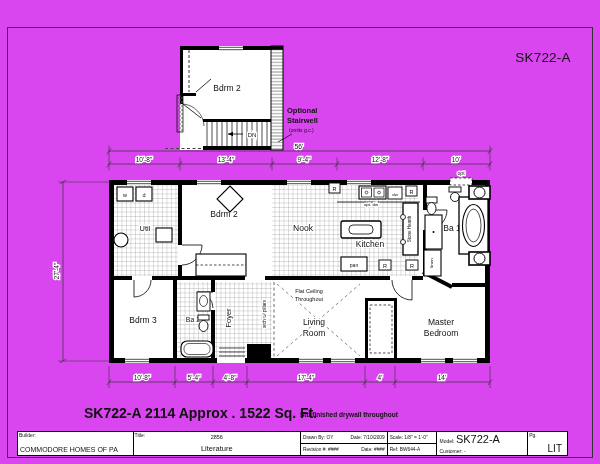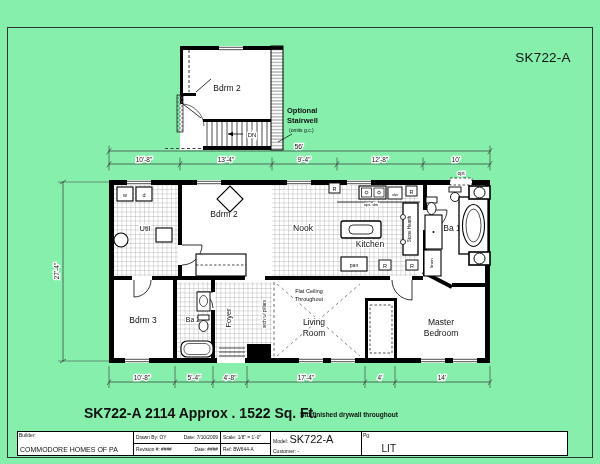--- a/index.html
+++ b/index.html
@@ -1,16 +1,16 @@
 <!DOCTYPE html>
 <html><head>
 <meta charset="utf-8">
 <style>
   html,body{margin:0;padding:0;background:#fff;}
-  #sheet{position:relative;width:600px;height:464px;background:#86efac;overflow:hidden;
+  #sheet{position:relative;width:600px;height:464px;background:#d946ef;overflow:hidden;
          font-family:"Liberation Sans","DejaVu Sans",sans-serif;color:#111;}
   #frame{position:absolute;left:7px;top:27px;width:584px;height:429px;border:1px solid #333;}
   svg{position:absolute;left:0;top:0;}
   svg text{fill:#111;font-family:"Liberation Sans","DejaVu Sans",sans-serif;}
   .halo{paint-order:stroke;stroke:#fff;stroke-width:2.5px;}
   #plan-code{position:absolute;left:498px;top:50px;width:90px;text-align:center;
              font-size:13.5px;letter-spacing:.2px;}
   #caption{position:absolute;left:84px;top:405px;font-size:14px;font-weight:bold;}
   #caption-note{position:absolute;left:300px;top:411px;font-size:6.5px;font-weight:bold;}
   
@@ -309,20 +309,25 @@
   </svg>
 
   <div id="caption">SK722-A 2114  Approx . 1522 Sq. Ft.</div>
   <div id="caption-note">Std finished drywall throughout</div>
 
   <div id="tblock">
     <div class="tb-cell c-builder">
       <span class="tb-lab">Builder:</span>
       <span class="builder-val">COMMODORE HOMES OF PA</span>
     </div>
+    <div class="tb-cell c-title">
+      <span class="tb-lab">Title:</span>
+      <span class="title-mid">2856</span>
+      <span class="title-val">Literature</span>
+    </div>
     <div class="tb-cell c-drawn">
       <div class="tb-rows">
         <div class="tb-row">
           <span>Drawn By: OY</span>
           <span>Date: 7/10/2009</span>
         </div>
         <div class="tb-row">
           <span>Revision #: ####</span>
           <span>Date: ####</span>
         </div>

